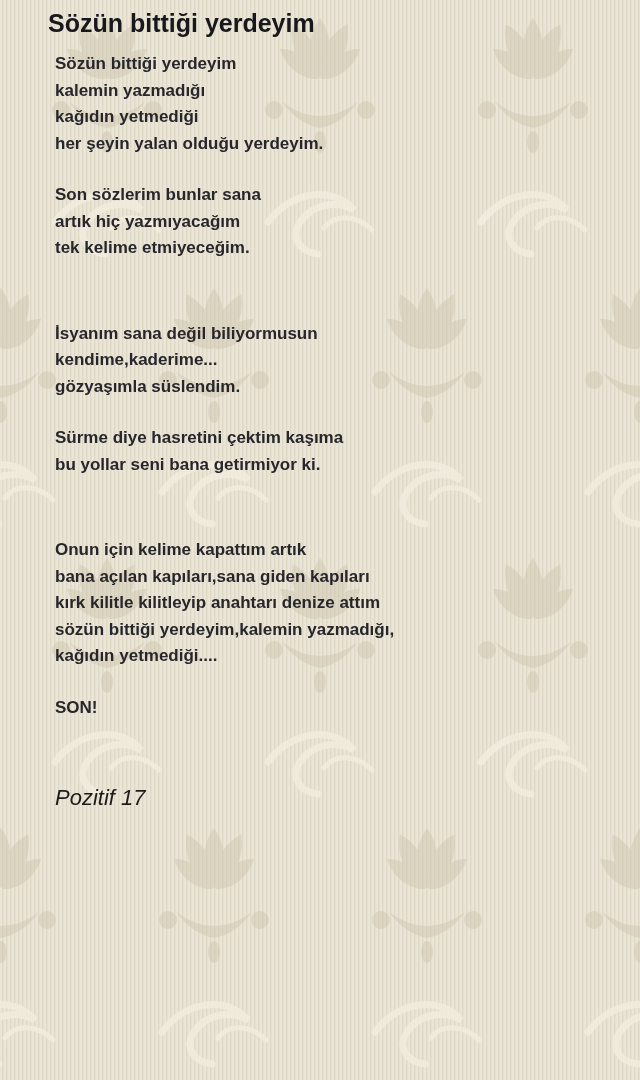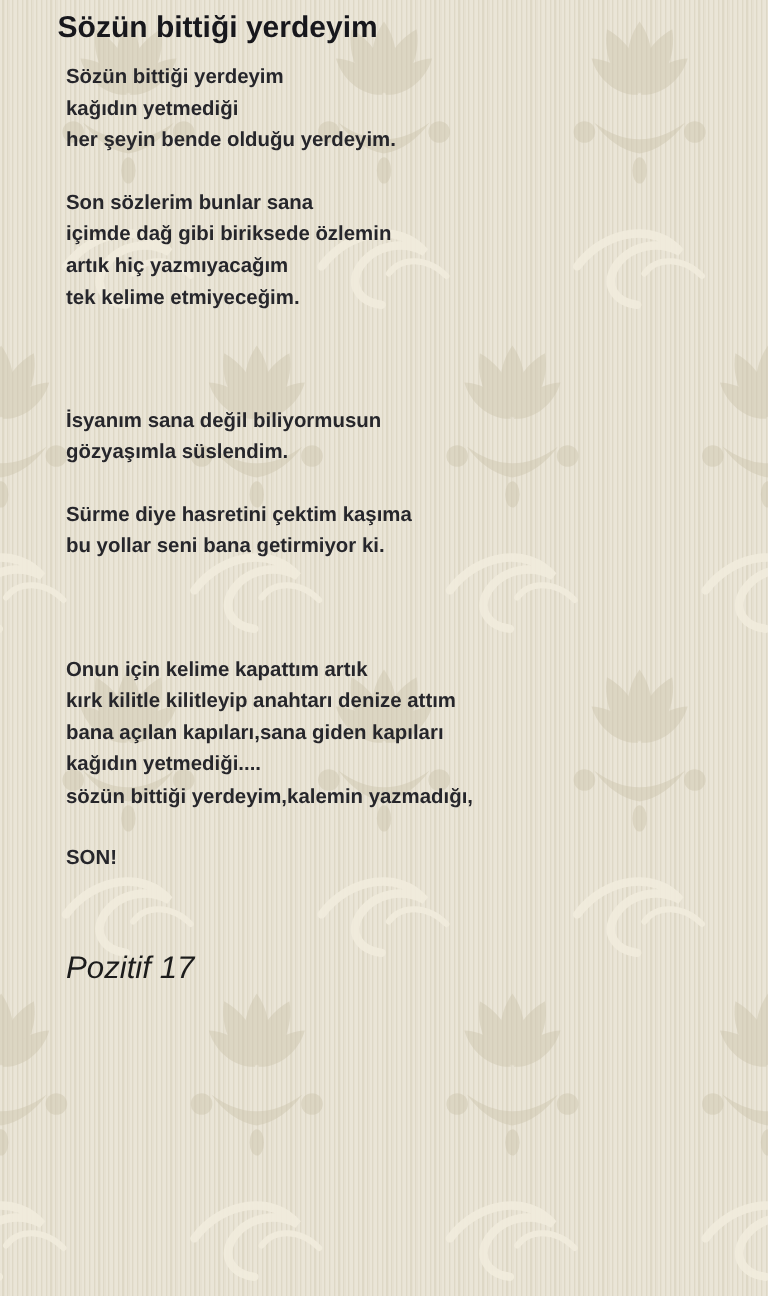--- a/index.html
+++ b/index.html
@@ -40,31 +40,31 @@
   .poem-title {
     margin: 0;
     font-size: 25px;
     line-height: 30px;
     font-weight: 700;
     color: #17171c;
     letter-spacing: 0;
   }
   .stanza { margin: 25px 0 0 0; }
   .stanza.first { margin-top: 13px; }
-  .stanza.gap-large { margin-top: 76px; }
+  .stanza.gap-large { margin-top: 59px; }
   .stanza p {
     margin: 0 0 0 7px;
     font-size: 17px;
     line-height: 26.5px;
     font-weight: 700;
     color: #26262b;
   }
   .author {
     margin: 63px 0 0 7px;
-    font-size: 26px;
+    font-size: 22px;
     line-height: 28px;
     font-style: italic;
     font-weight: 400;
     color: #1c1c1c;
   }
 </style>
 </head>
 <body>
 
 <div class="stage">
@@ -105,47 +105,48 @@
     <use href="#row" transform="translate(0,540)"></use>
     <use href="#row" transform="translate(107,810)"></use>
   </svg>
 
   <div class="content">
 
     <h1 class="poem-title">Sözün bittiği yerdeyim</h1>
 
     <div class="stanza first">
       <p>Sözün bittiği yerdeyim</p>
+      <p>kalemin yazmadığı</p>
       <p>kağıdın yetmediği</p>
-      <p>her şeyin bende olduğu yerdeyim.</p>
+      <p>her şeyin yalan olduğu yerdeyim.</p>
     </div>
 
     <div class="stanza">
       <p>Son sözlerim bunlar sana</p>
-      <p>içimde dağ gibi biriksede özlemin</p>
       <p>artık hiç yazmıyacağım</p>
       <p>tek kelime etmiyeceğim.</p>
     </div>
 
     <div class="stanza gap-large">
       <p>İsyanım sana değil biliyormusun</p>
+      <p>kendime,kaderime...</p>
       <p>gözyaşımla süslendim.</p>
     </div>
 
     <div class="stanza">
       <p>Sürme diye hasretini çektim kaşıma</p>
       <p>bu yollar seni bana getirmiyor ki.</p>
     </div>
 
     <div class="stanza gap-large">
       <p>Onun için kelime kapattım artık</p>
+      <p>bana açılan kapıları,sana giden kapıları</p>
       <p>kırk kilitle kilitleyip anahtarı denize attım</p>
-      <p>bana açılan kapıları,sana giden kapıları</p>
+      <p>sözün bittiği yerdeyim,kalemin yazmadığı,</p>
       <p>kağıdın yetmediği....</p>
-      <p>sözün bittiği yerdeyim,kalemin yazmadığı,</p>
     </div>
 
     <div class="stanza">
       <p>SON!</p>
     </div>
 
     <div class="author">Pozitif 17</div>
 
   </div>
 </div>

